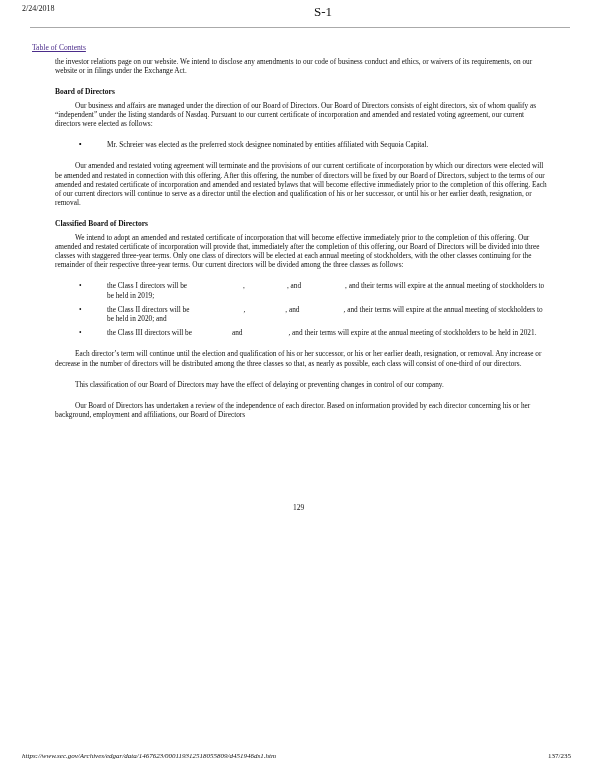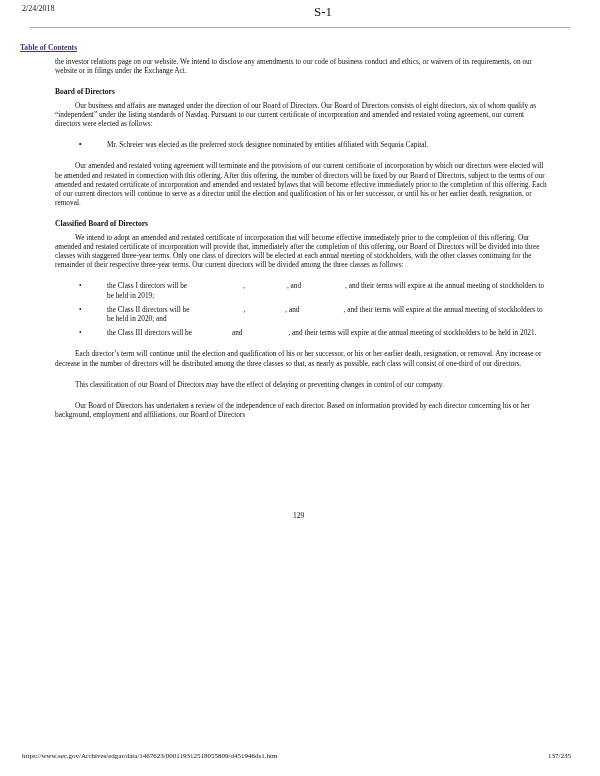--- a/index.html
+++ b/index.html
@@ -3,31 +3,31 @@
 <meta charset="utf-8">
 <style>
   html, body { margin: 0; padding: 0; background: #ffffff; }
   body {
     width: 600px; height: 776px; position: relative; overflow: hidden;
     font-family: "Liberation Serif", serif; color: #111;
   }
   .hdr-date { position: absolute; left: 22px; top: 4px; font-size: 8px; }
   .hdr-title { position: absolute; left: 314px; top: 4px; font-size: 13px; }
   .hdr-rule { position: absolute; left: 30px; right: 30px; top: 27px; height: 1px; background: #aaa; }
-  .toc { position: absolute; left: 20px; top: 43px; font-size: 7.6px; font-weight: bold; color: #4b2c8a; text-decoration: underline; cursor: pointer; }
+  .toc { position: absolute; left: 32px; top: 43px; font-size: 7.6px; font-weight: normal; color: #4b2c8a; text-decoration: underline; cursor: pointer; }
   .content { position: absolute; left: 55px; top: 57px; width: 493px; font-size: 7.3px; line-height: 9.2px; }
   p { margin: 0 0 12px 0; }
   .indent { text-indent: 20px; }
   h4 { margin: 0 0 4px 0; font-size: 7.5px; font-weight: bold; }
   ul { list-style: none; margin: 0 0 12px 0; padding: 0; }
   li { position: relative; padding-left: 52px; margin-bottom: 5px; }
   li .bullet { position: absolute; left: 24px; top: 0; }
   .blank { display: inline-block; }
-  .page-num { position: absolute; left: 293px; top: 503px; font-size: 7.5px; margin-top: 8px; }
-  .ftr-url { position: absolute; left: 22px; top: 752px; font-size: 7px; }
+  .page-num { position: absolute; left: 293px; top: 503px; font-size: 7.5px; }
+  .ftr-url { position: absolute; left: 22px; top: 752px; font-size: 7px; font-style: italic; }
   .ftr-page { position: absolute; left: 548px; top: 752px; font-size: 7px; }
 </style>
 </head>
 <body>
 
 <div class="hdr-date">2/24/2018</div>
 <div class="hdr-title">S-1</div>
 <div class="hdr-rule"></div>
 
 <a class="toc">Table of Contents</a>

